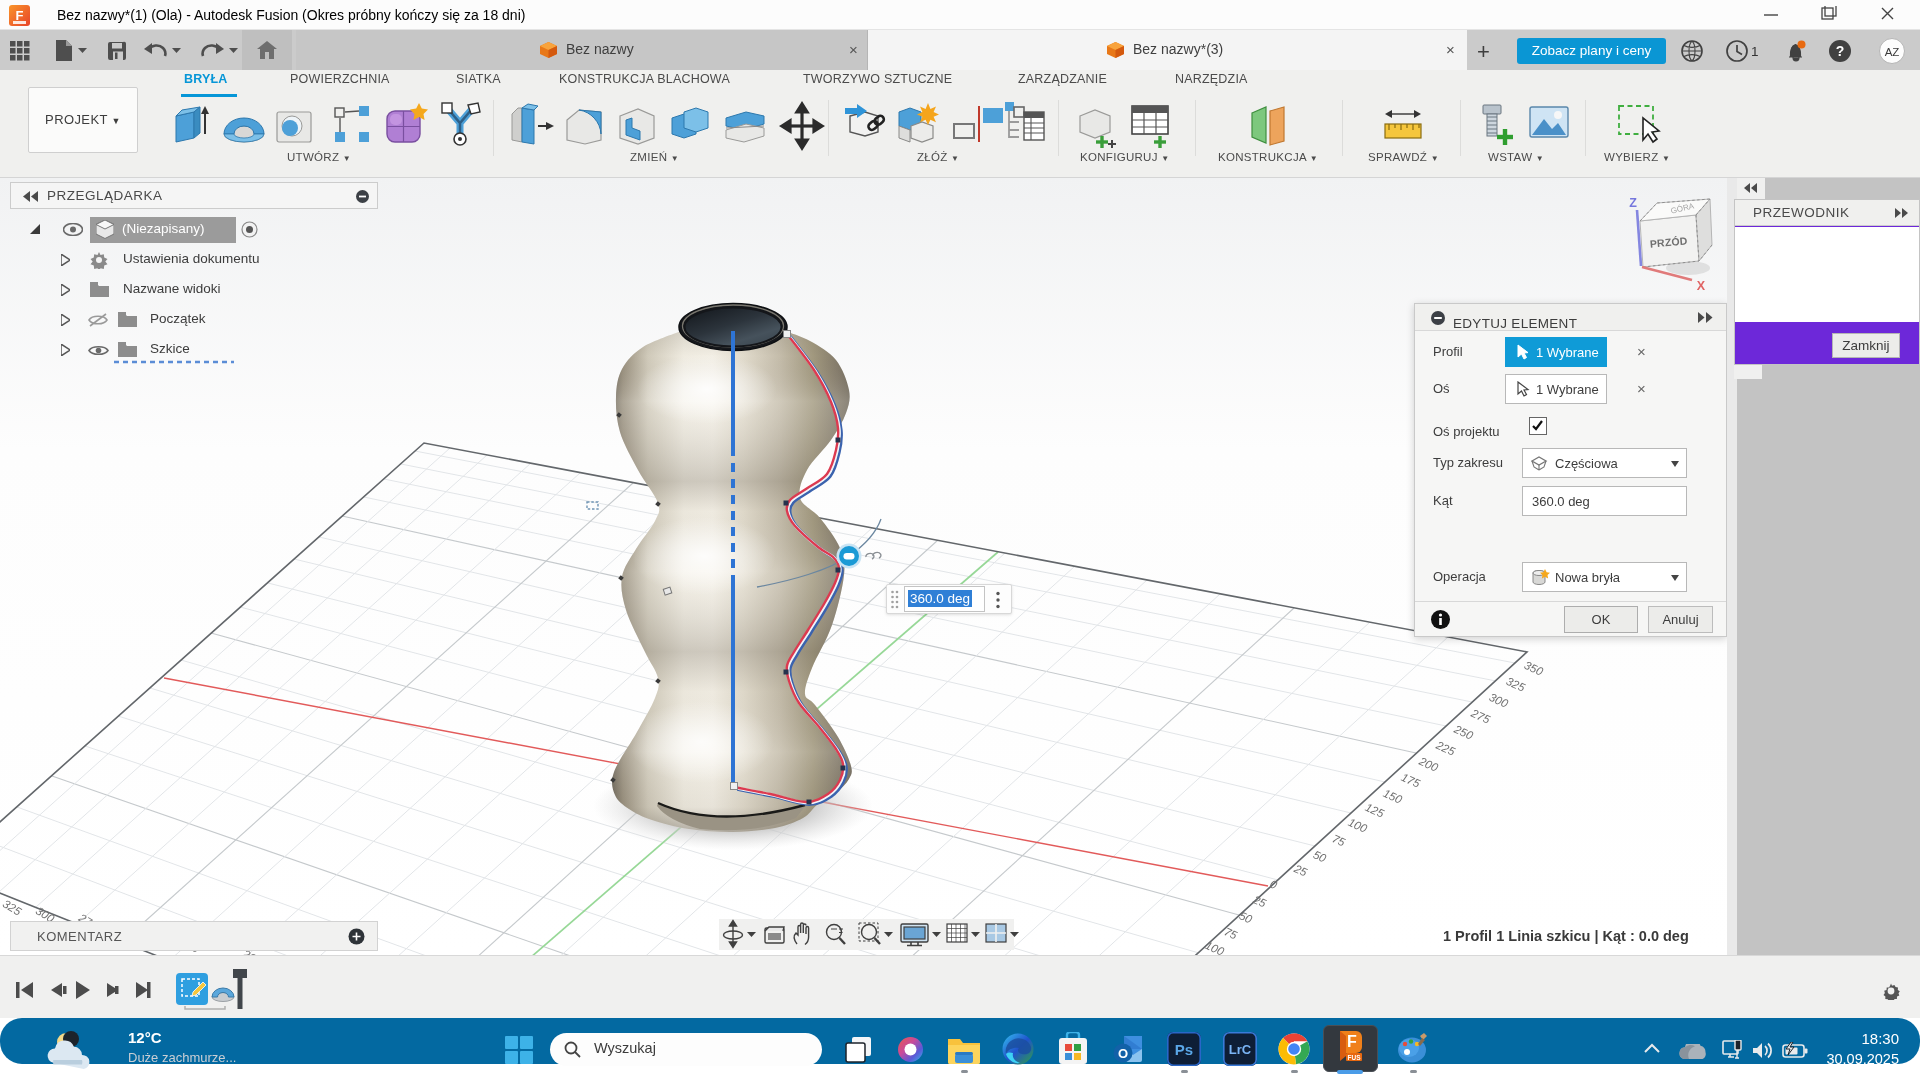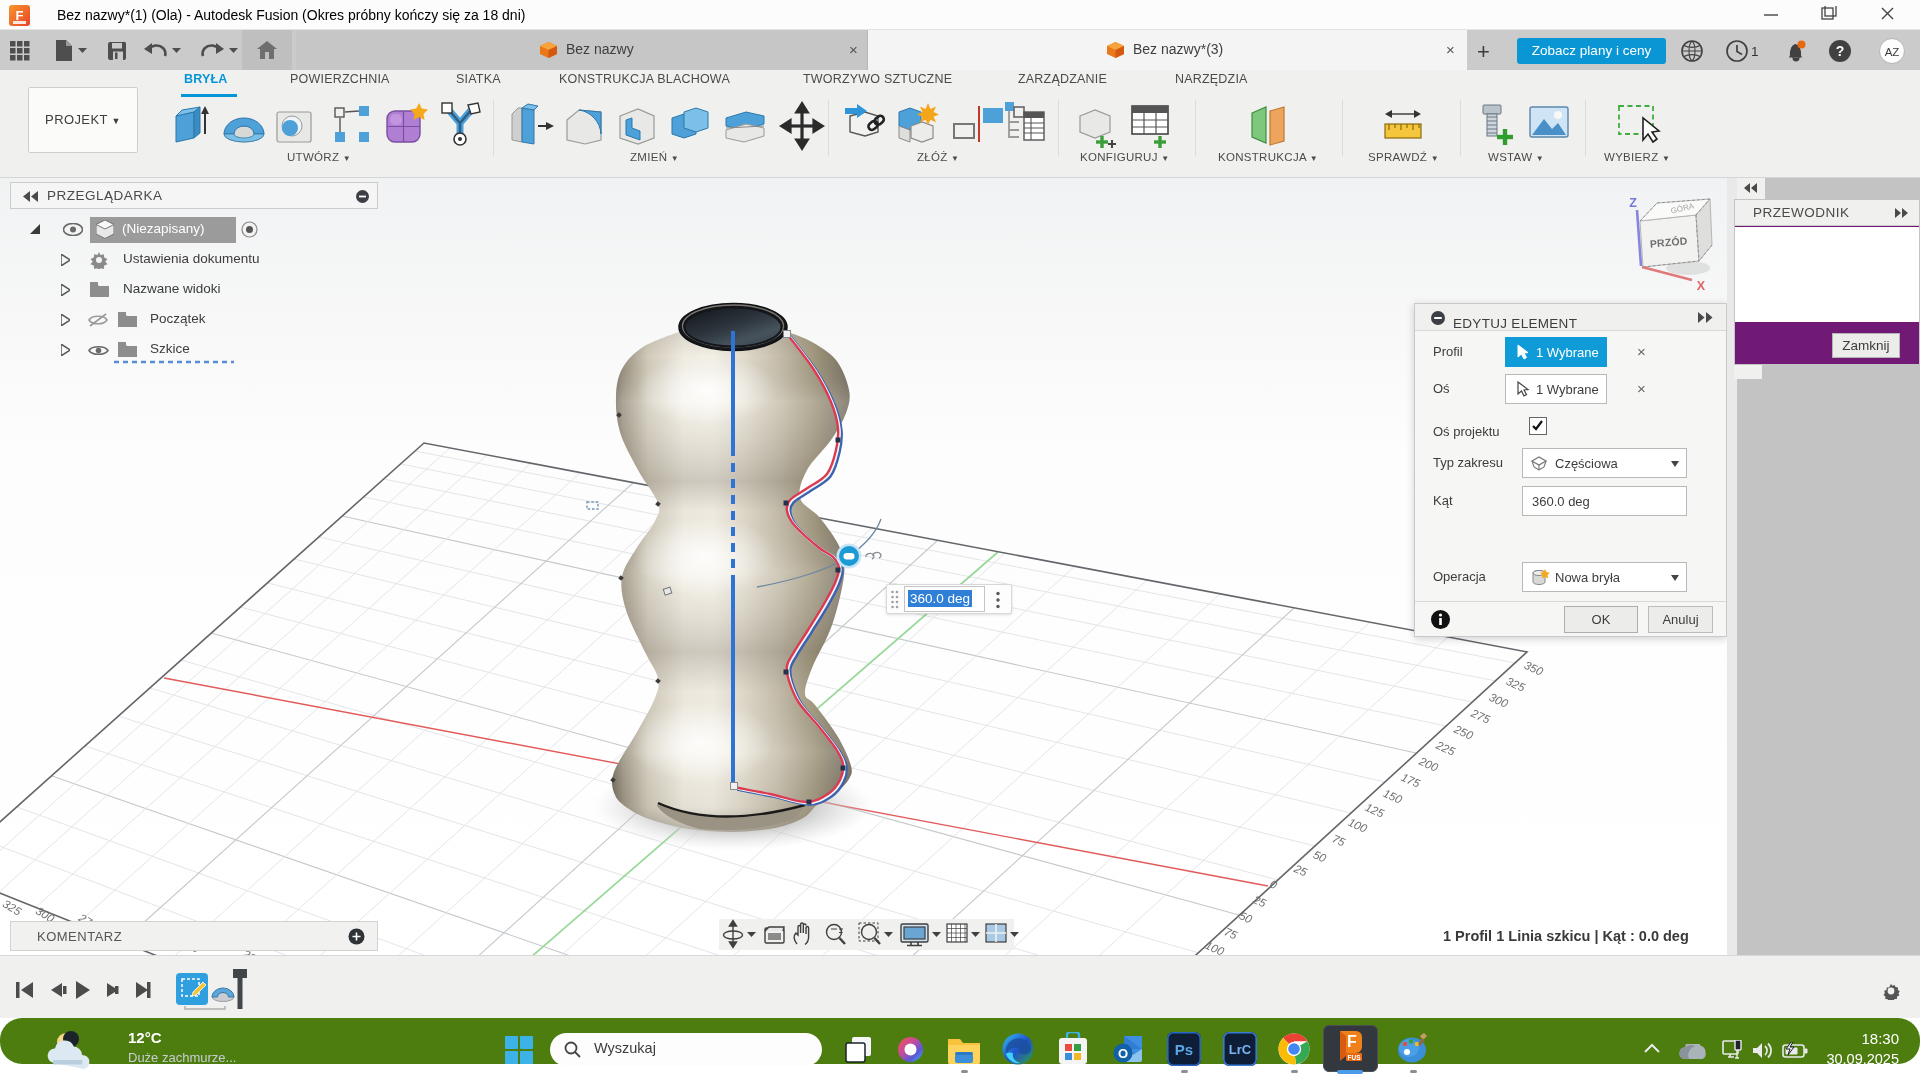--- a/index.html
+++ b/index.html
@@ -33,25 +33,25 @@
 
 #dialog { left:1414px; top:303px; width:313px; height:334px; background:#f6f6f5; border:1px solid #c9c9c9; box-shadow:0 2px 8px rgba(0,0,0,0.18); font-size:13px; color:#3d3d3d; }
 #dhead { height:27px; background:#f0f0ee; border-bottom:1px solid #d8d8d8; line-height:27px; }
 .drow { position:absolute; left:0; width:100%; height:30px;padding-left:28px; }
 .dlabel { position:absolute; left:18px; top:7px; }
 .dbtn { position:absolute; left:90px; top:0; width:102px; height:30px; border:1px solid #b8b8b8; background:#fff; }
 .dfield { position:absolute; left:107px; top:0; width:165px; height:30px; border:1px solid #b8b8b8; background:#fff; }
 .dx { position:absolute; left:222px; top:6px; color:#666; font-size:15px; }
 .caret { position:absolute; right:7px; top:12px; width:0; height:0; border-left:4.5px solid transparent; border-right:4.5px solid transparent; border-top:6px solid #444; }
 
-#guide { left:1734px; top:199px; width:186px; height:166px; background:#701a75; border:1px solid #c4c4c4; }
+#guide { left:1734px; top:199px; width:186px; height:166px; background:#6d28d9; border:1px solid #c4c4c4; }
 
 #timeline { left:0; top:955px; width:1920px; height:63px; background:#f0f0ef; border-top:1px solid #d8d8d8; }
 
-#taskbar { left:0; top:1018px; width:1920px; height:46px; background:#4d7c0f;border-radius:22px; }
+#taskbar { left:0; top:1018px; width:1920px; height:46px; background:#0369a1;border-radius:22px; }
 .tbicon { position:absolute; top:14px; width:34px; height:34px; }
 .tbdot { position:absolute; top:52px; width:7px; height:3px; background:#8a8f96; border-radius:2px; }
 </style></head>
 <body>
 <div id="root">
 <svg id="canvas" width="1920" height="1080" viewBox="0 0 1920 1080" font-family="'Liberation Sans',sans-serif">
 <defs>
 <clipPath id="cv">
           <rect x="0" y="178" width="1727" height="777"></rect>
         </clipPath>

